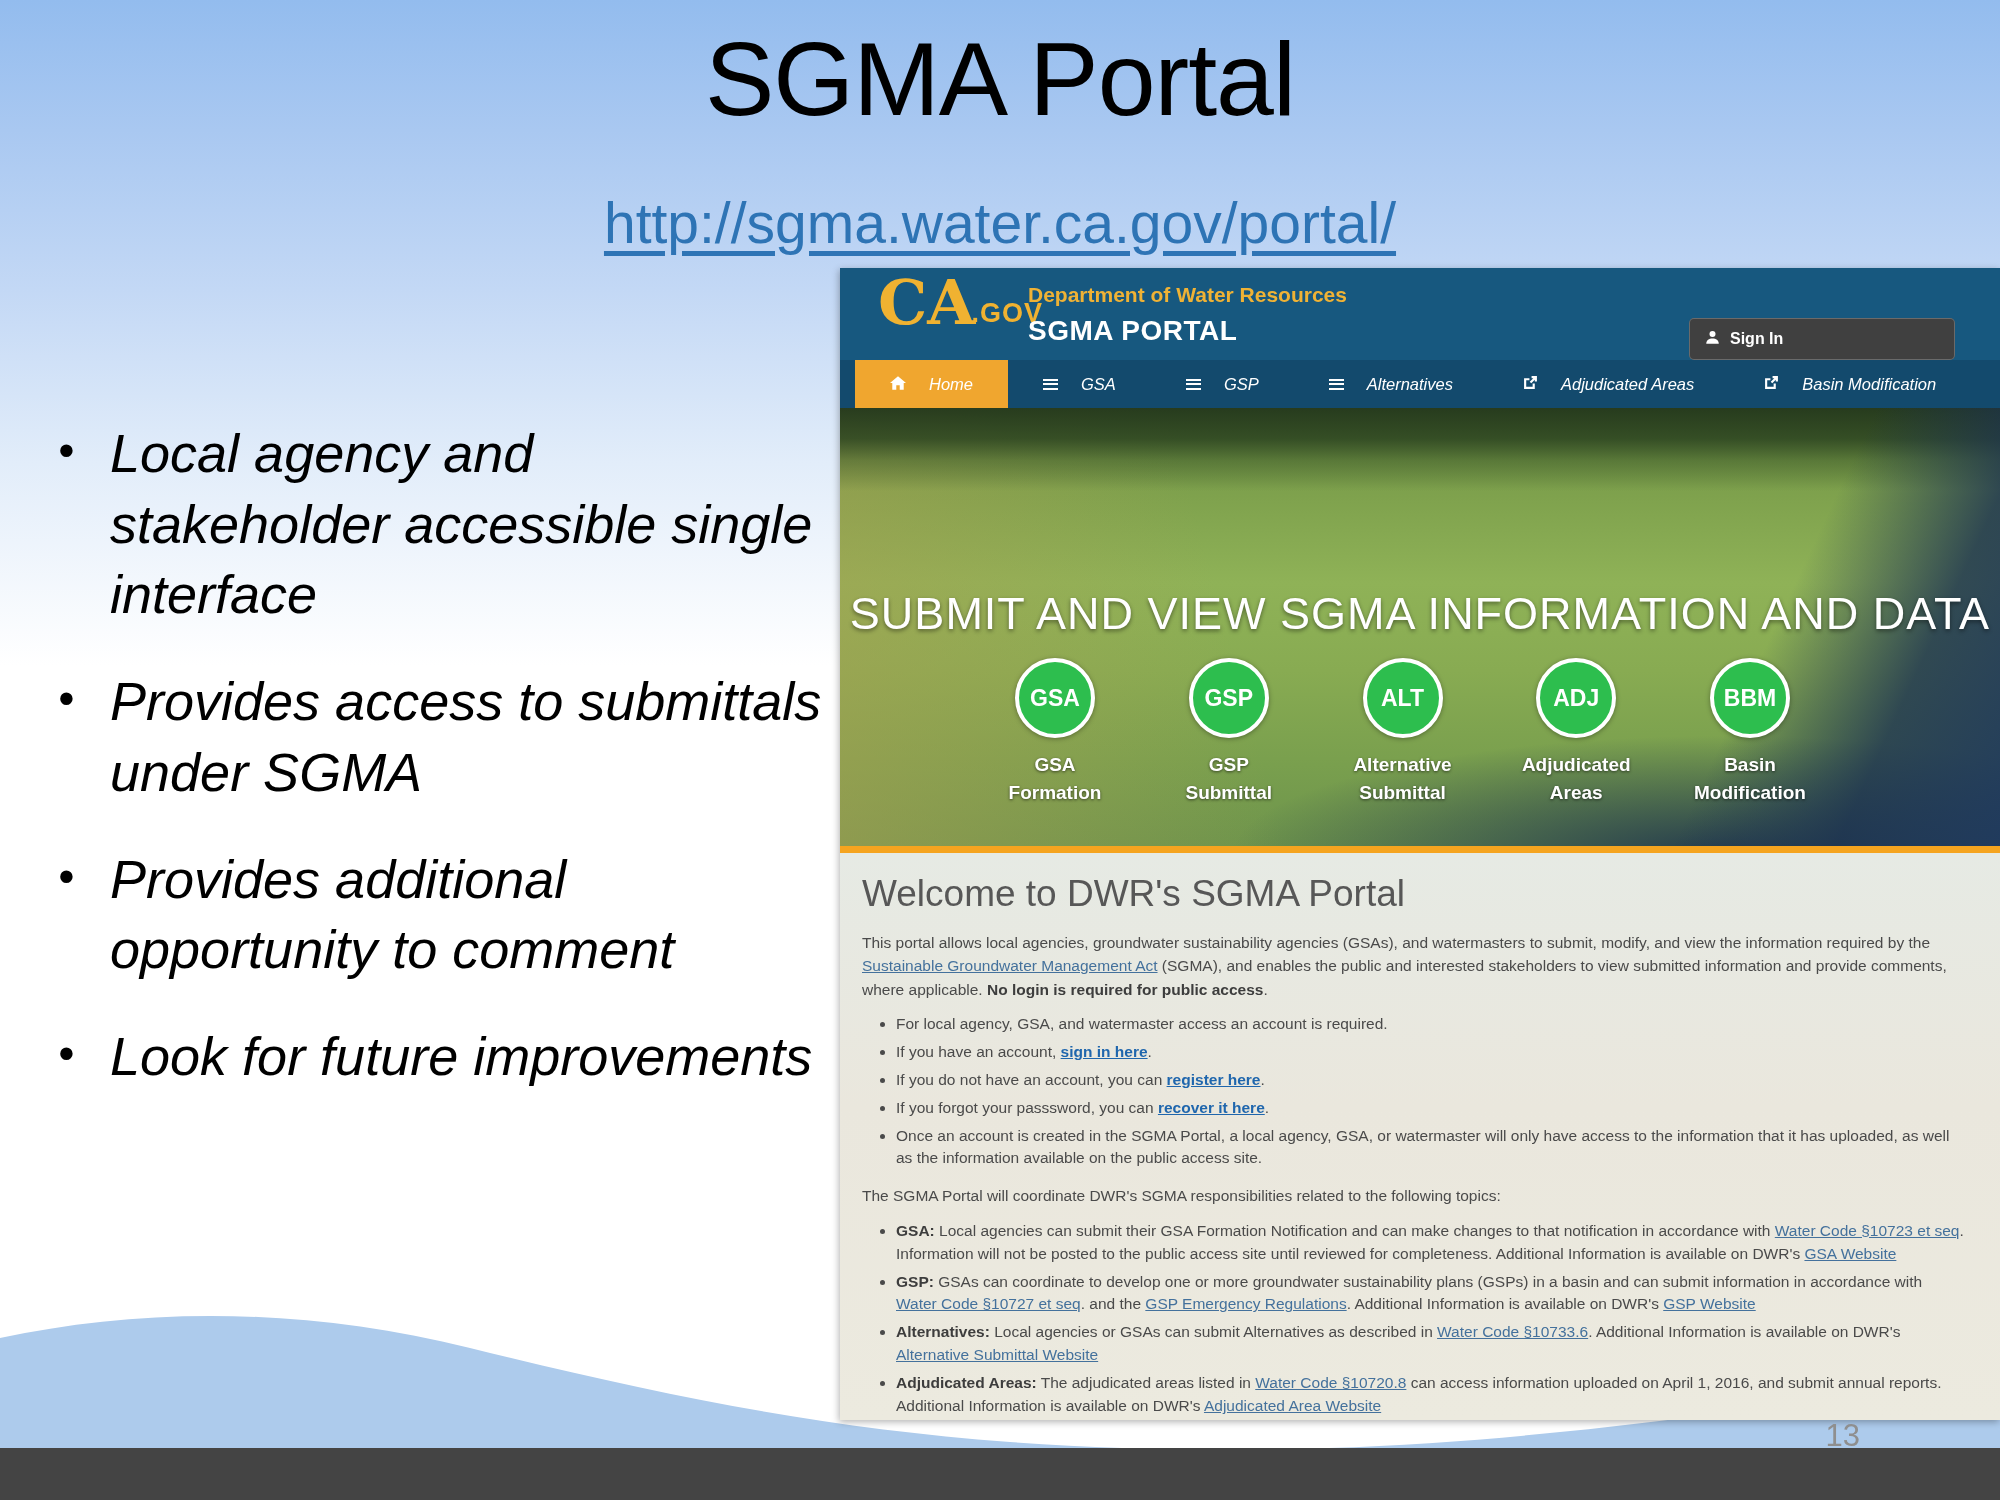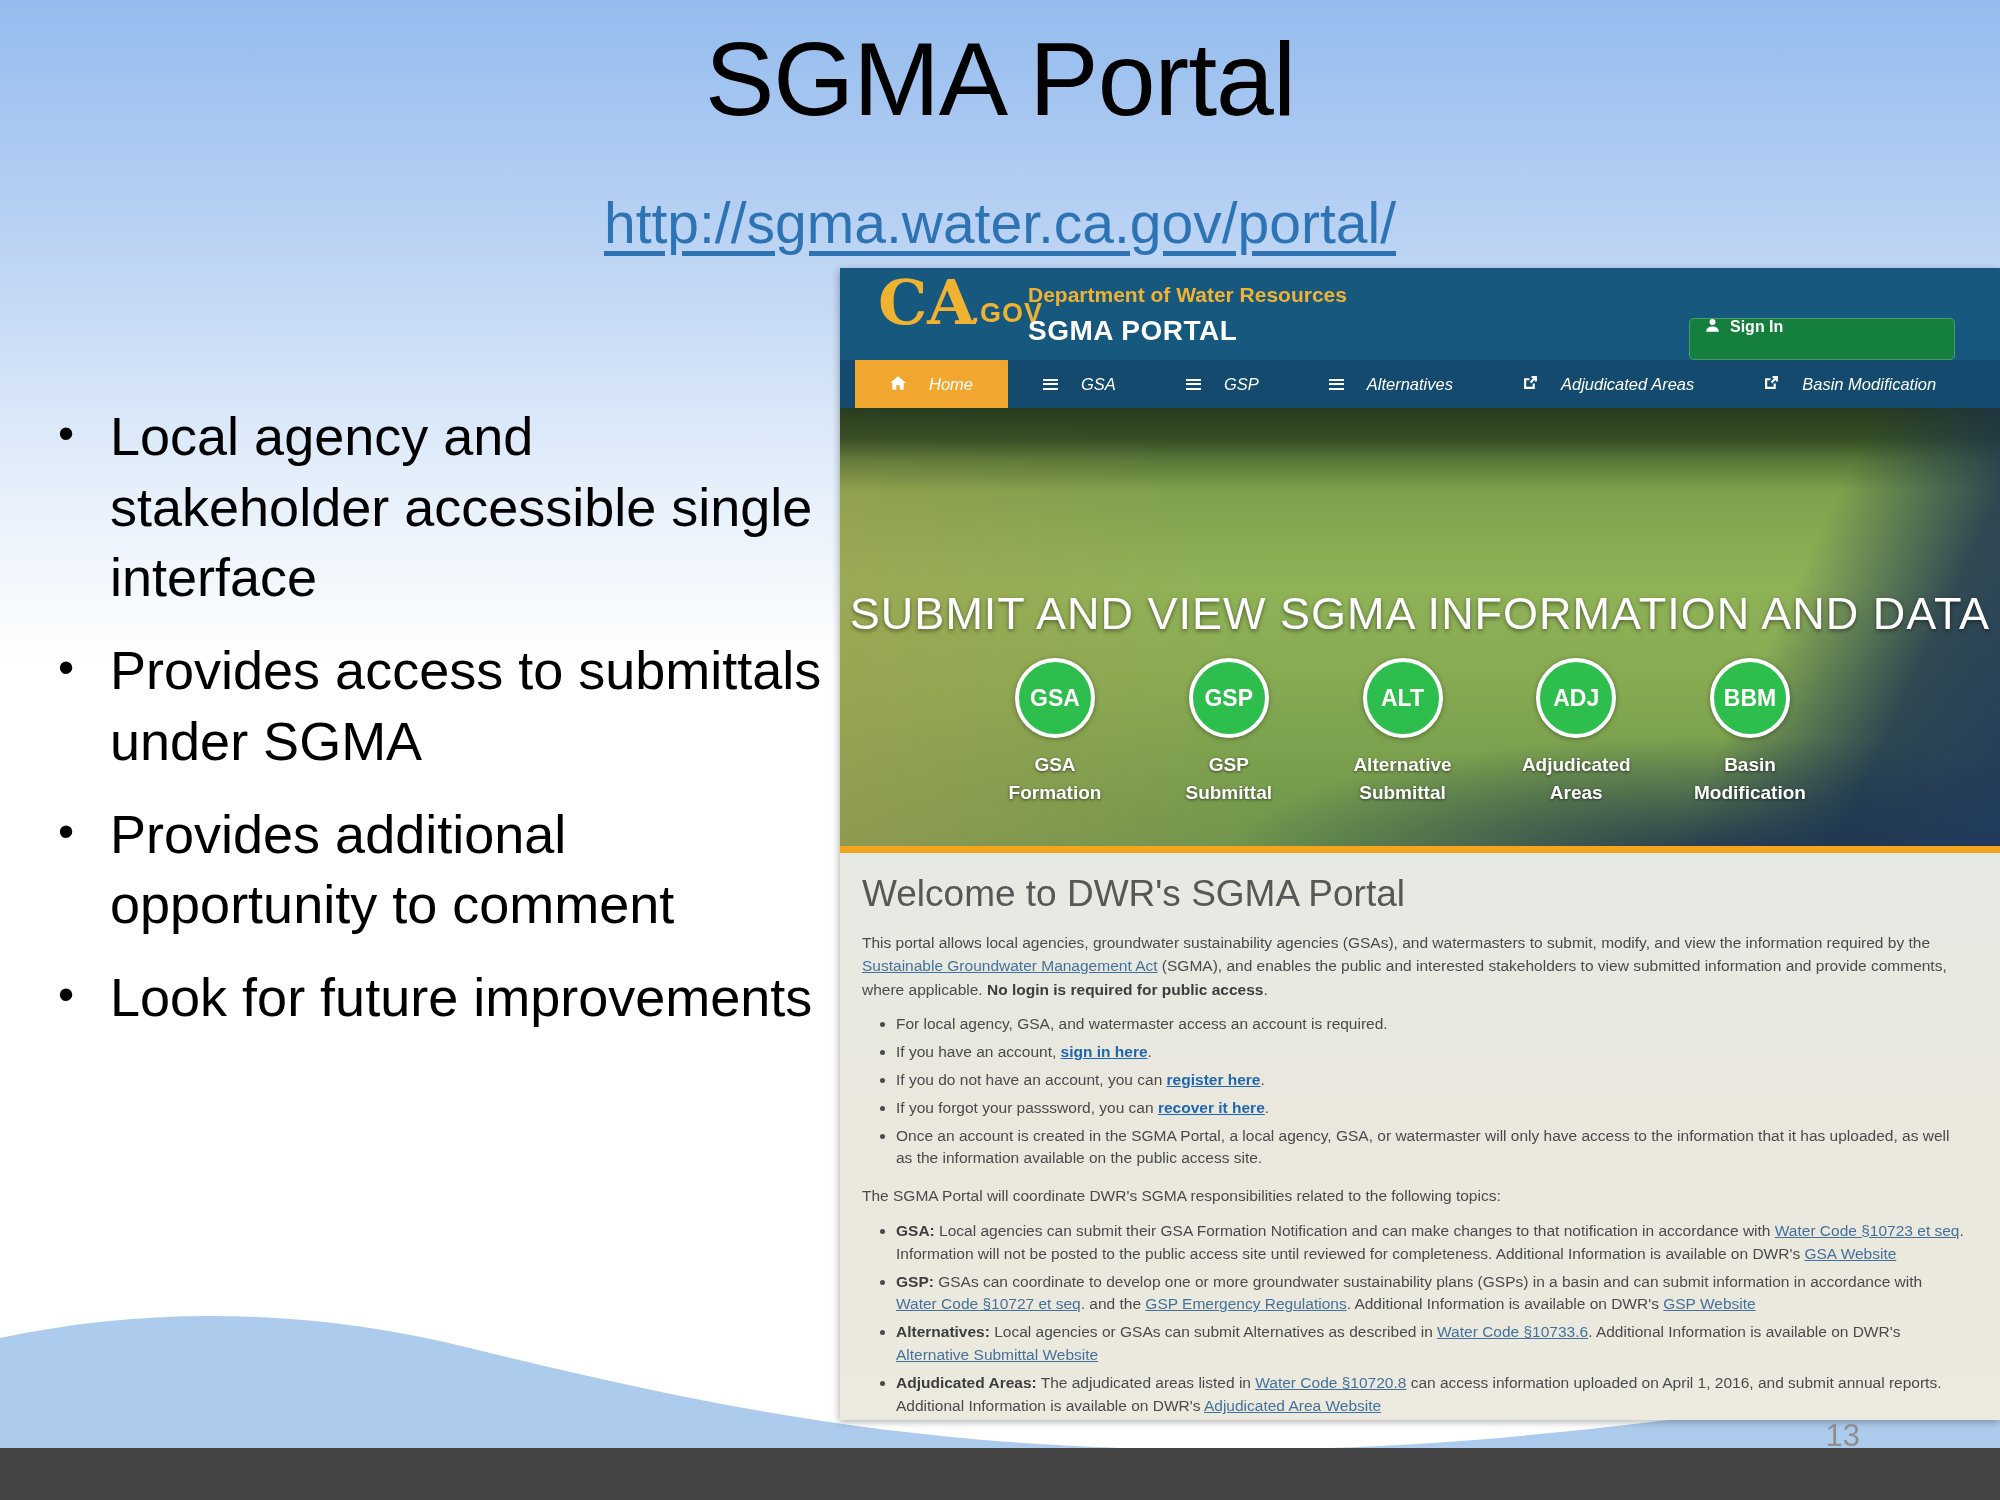--- a/index.html
+++ b/index.html
@@ -7,42 +7,42 @@
   .slide {
     position:relative; width:2000px; height:1448px; overflow:hidden;
     font-family:"Liberation Sans", sans-serif;
     background:linear-gradient(180deg,#93BCEE 0%,#A9C8F1 9%,#C3D8F5 20%,#E2EDFA 32%,#FFFFFF 46%,#FFFFFF 100%);
   }
   
   .slide-title { position:absolute; top:20px; left:0; width:100%; text-align:center;
     font-size:104px; font-weight:400; color:#000; letter-spacing:-1px; z-index:5; }
   .slide-url { display:block; position:absolute; top:190px; left:0; width:100%; text-align:center;
     font-size:57px; color:#2E74B5; text-decoration:underline; text-underline-offset:8px; z-index:5; }
-  .slide-bullets { position:absolute; top:401px; left:52px; width:770px; z-index:4;
-    list-style:none; display:flex; flex-direction:column; gap:22px; }
+  .slide-bullets { position:absolute; top:418px; left:52px; width:770px; z-index:4;
+    list-style:none; display:flex; flex-direction:column; gap:36px;font-style:italic; }
   .slide-bullets li { position:relative; font-size:54px; line-height:1.31; color:#000; padding-left:58px; }
   .slide-bullets li::before { content:"•"; position:absolute; left:6px; top:2px; font-size:46px; color:#000; }
   .page-num { position:absolute; right:140px; top:1418px; font-size:31px; color:#8f8f8f; z-index:4; }
   .wave { position:absolute; left:0; bottom:0; width:2000px; height:150px; z-index:1; }
 
   
   .shot { position:absolute; left:840px; top:268px; width:1160px; height:1152px; z-index:3;
     display:flex; flex-direction:column; overflow:hidden;
     box-shadow:-1px 2px 7px rgba(0,0,0,.3); background:#fff; }
 
   .shot-header { position:relative; height:92px; background:#17587F; flex:0 0 auto; }
   .logo { position:absolute; left:38px; top:6px; display:flex; align-items:flex-end; }
   .logo-ca { font-family:"DejaVu Serif", serif; font-weight:bold;
     color:#F0B231; font-size:62px; line-height:.95; }
   .logo-gov { font-size:27px; font-weight:bold; color:#F0B231; letter-spacing:1px; margin:0 0 4px -4px;
     font-family:"Liberation Sans", sans-serif; }
   .dept { position:absolute; left:188px; top:15px; color:#EFB235; font-weight:bold; font-size:21px; }
   .site { position:absolute; left:188px; top:47px; color:#fff; font-weight:bold; font-size:28px; letter-spacing:.5px; }
-  .signin { position:absolute; right:45px; top:50px; width:266px; height:42px; background:#15803d;
-    border-radius:5px; display:flex; gap:10px; padding-left:16px;
+  .signin { position:absolute; right:45px; top:50px; width:266px; height:42px; background:#404040;
+    border-radius:5px; display:flex; align-items:center; gap:10px; padding-left:16px;
     color:#fff; font-weight:bold; font-size:16px; box-shadow:inset 0 0 0 1px rgba(255,255,255,.22); cursor:pointer; }
 
   .shot-nav { height:48px; background:#134A6D; display:flex; align-items:stretch; flex:0 0 auto; padding-left:15px; }
   .nav-item { display:flex; align-items:center; gap:23px; padding:0 35px; color:#fff; font-size:16.5px;
     text-decoration:none; cursor:pointer;font-style:italic; }
   .nav-item.active { background:#F0A62F; }
   .menu-icon { display:inline-block; width:15px; height:11px;
     border-top:2px solid #fff; border-bottom:2px solid #fff; position:relative; }
   .menu-icon::after { content:""; position:absolute; left:0; right:0; top:50%; margin-top:-1px; border-top:2px solid #fff; }
 

